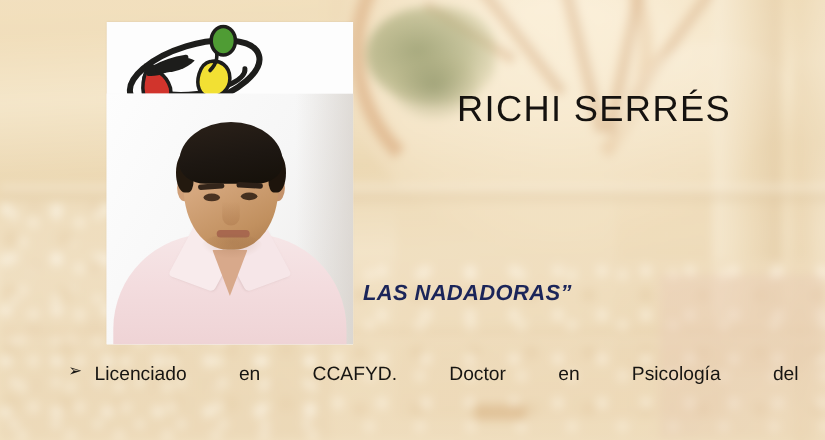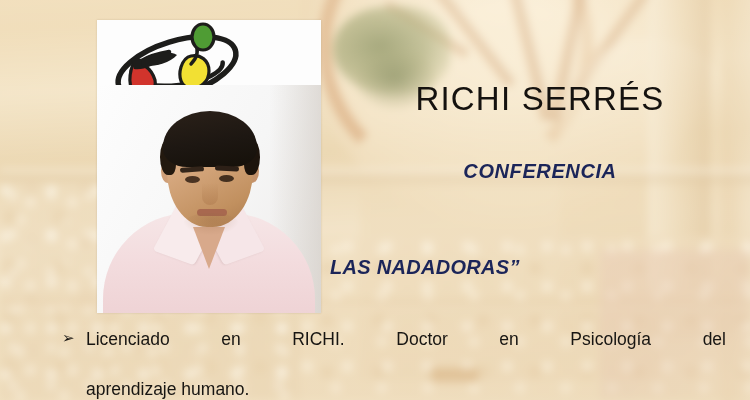--- a/index.html
+++ b/index.html
@@ -499,26 +499,24 @@
       <div class="pt-eye-l"></div>
       <div class="pt-eye-r"></div>
       <div class="pt-nose"></div>
       <div class="pt-mouth"></div>
       <div class="pt-chin"></div>
     </div>
   </div>
 
   <div class="speaker-name">RICHI SERRÉS</div>
 
-  <div class="conf-label">CONFERENCIA</div>
 
 
   <div class="title-line2">LAS NADADORAS”</div>
 
   <div class="bullet-row">
     <span class="bullet-arrow">➢</span>
     <span class="bullet-text">
-      <span class="ln1">Licenciado en RICHI. Doctor en Psicología del</span>
-      <span class="ln2">aprendizaje humano.</span>
+      <span class="ln1">Licenciado en CCAFYD. Doctor en Psicología del</span>
     </span>
   </div>
 
 </div>
 
 </body></html>

